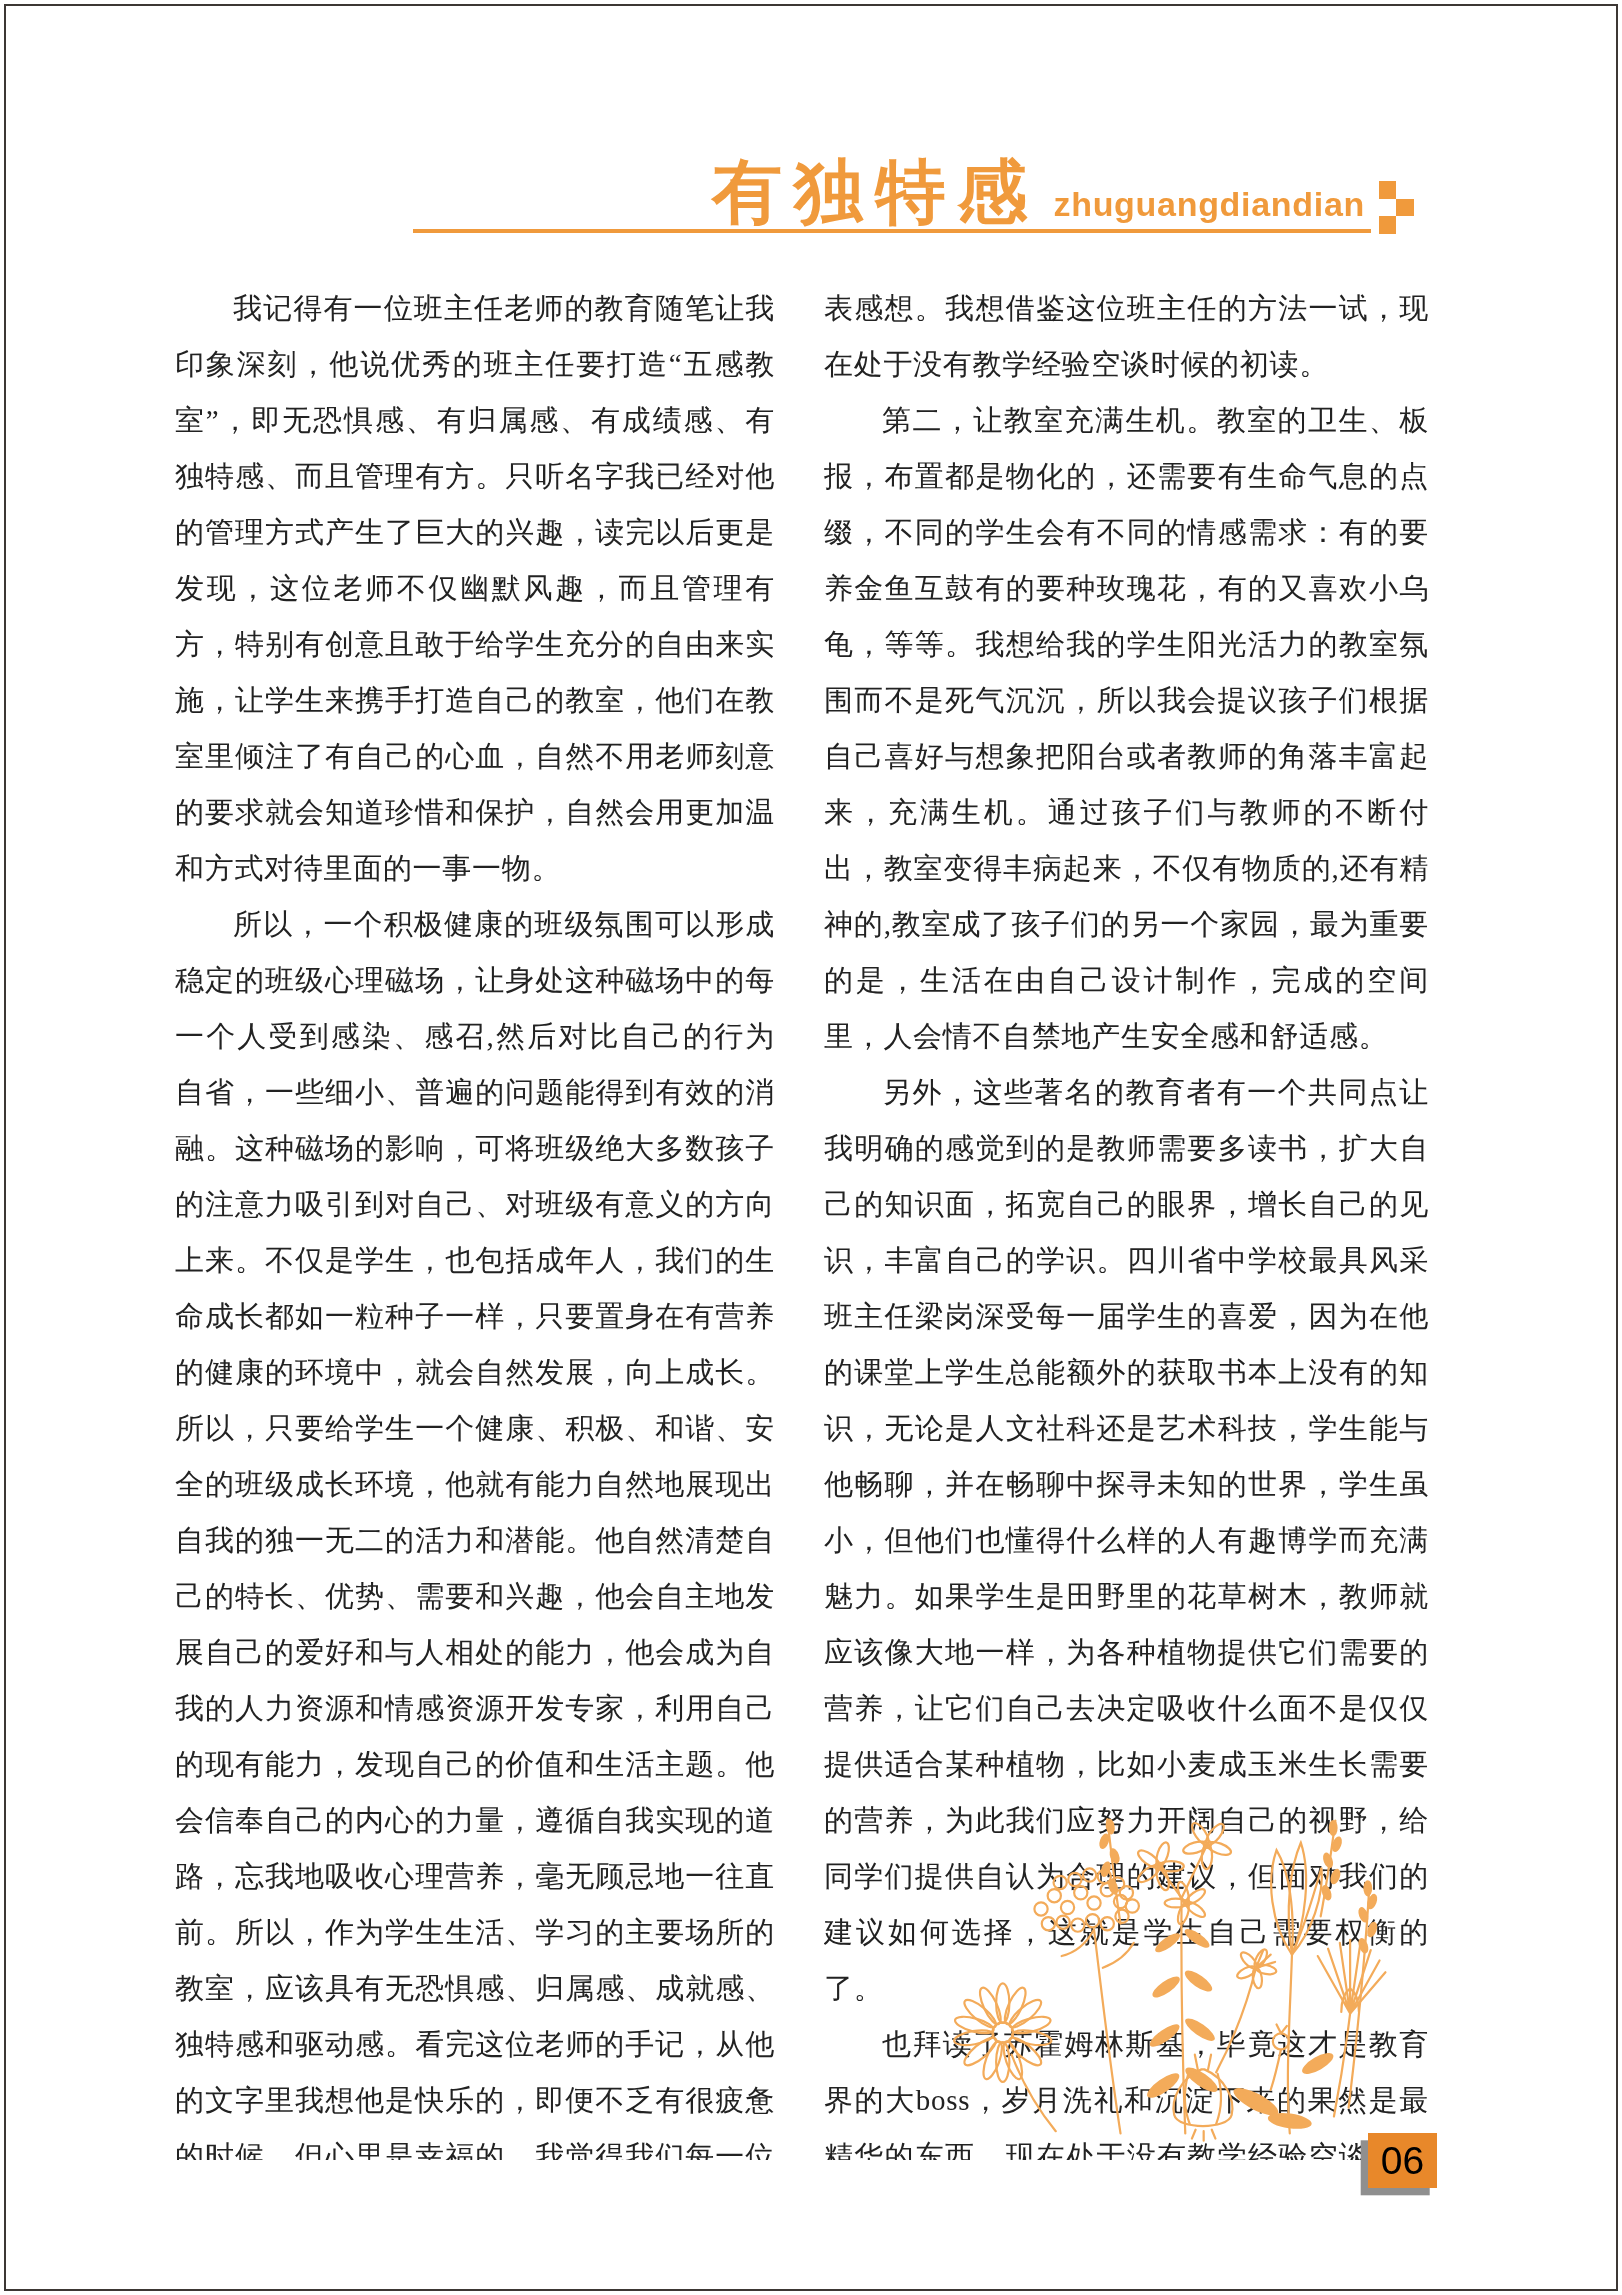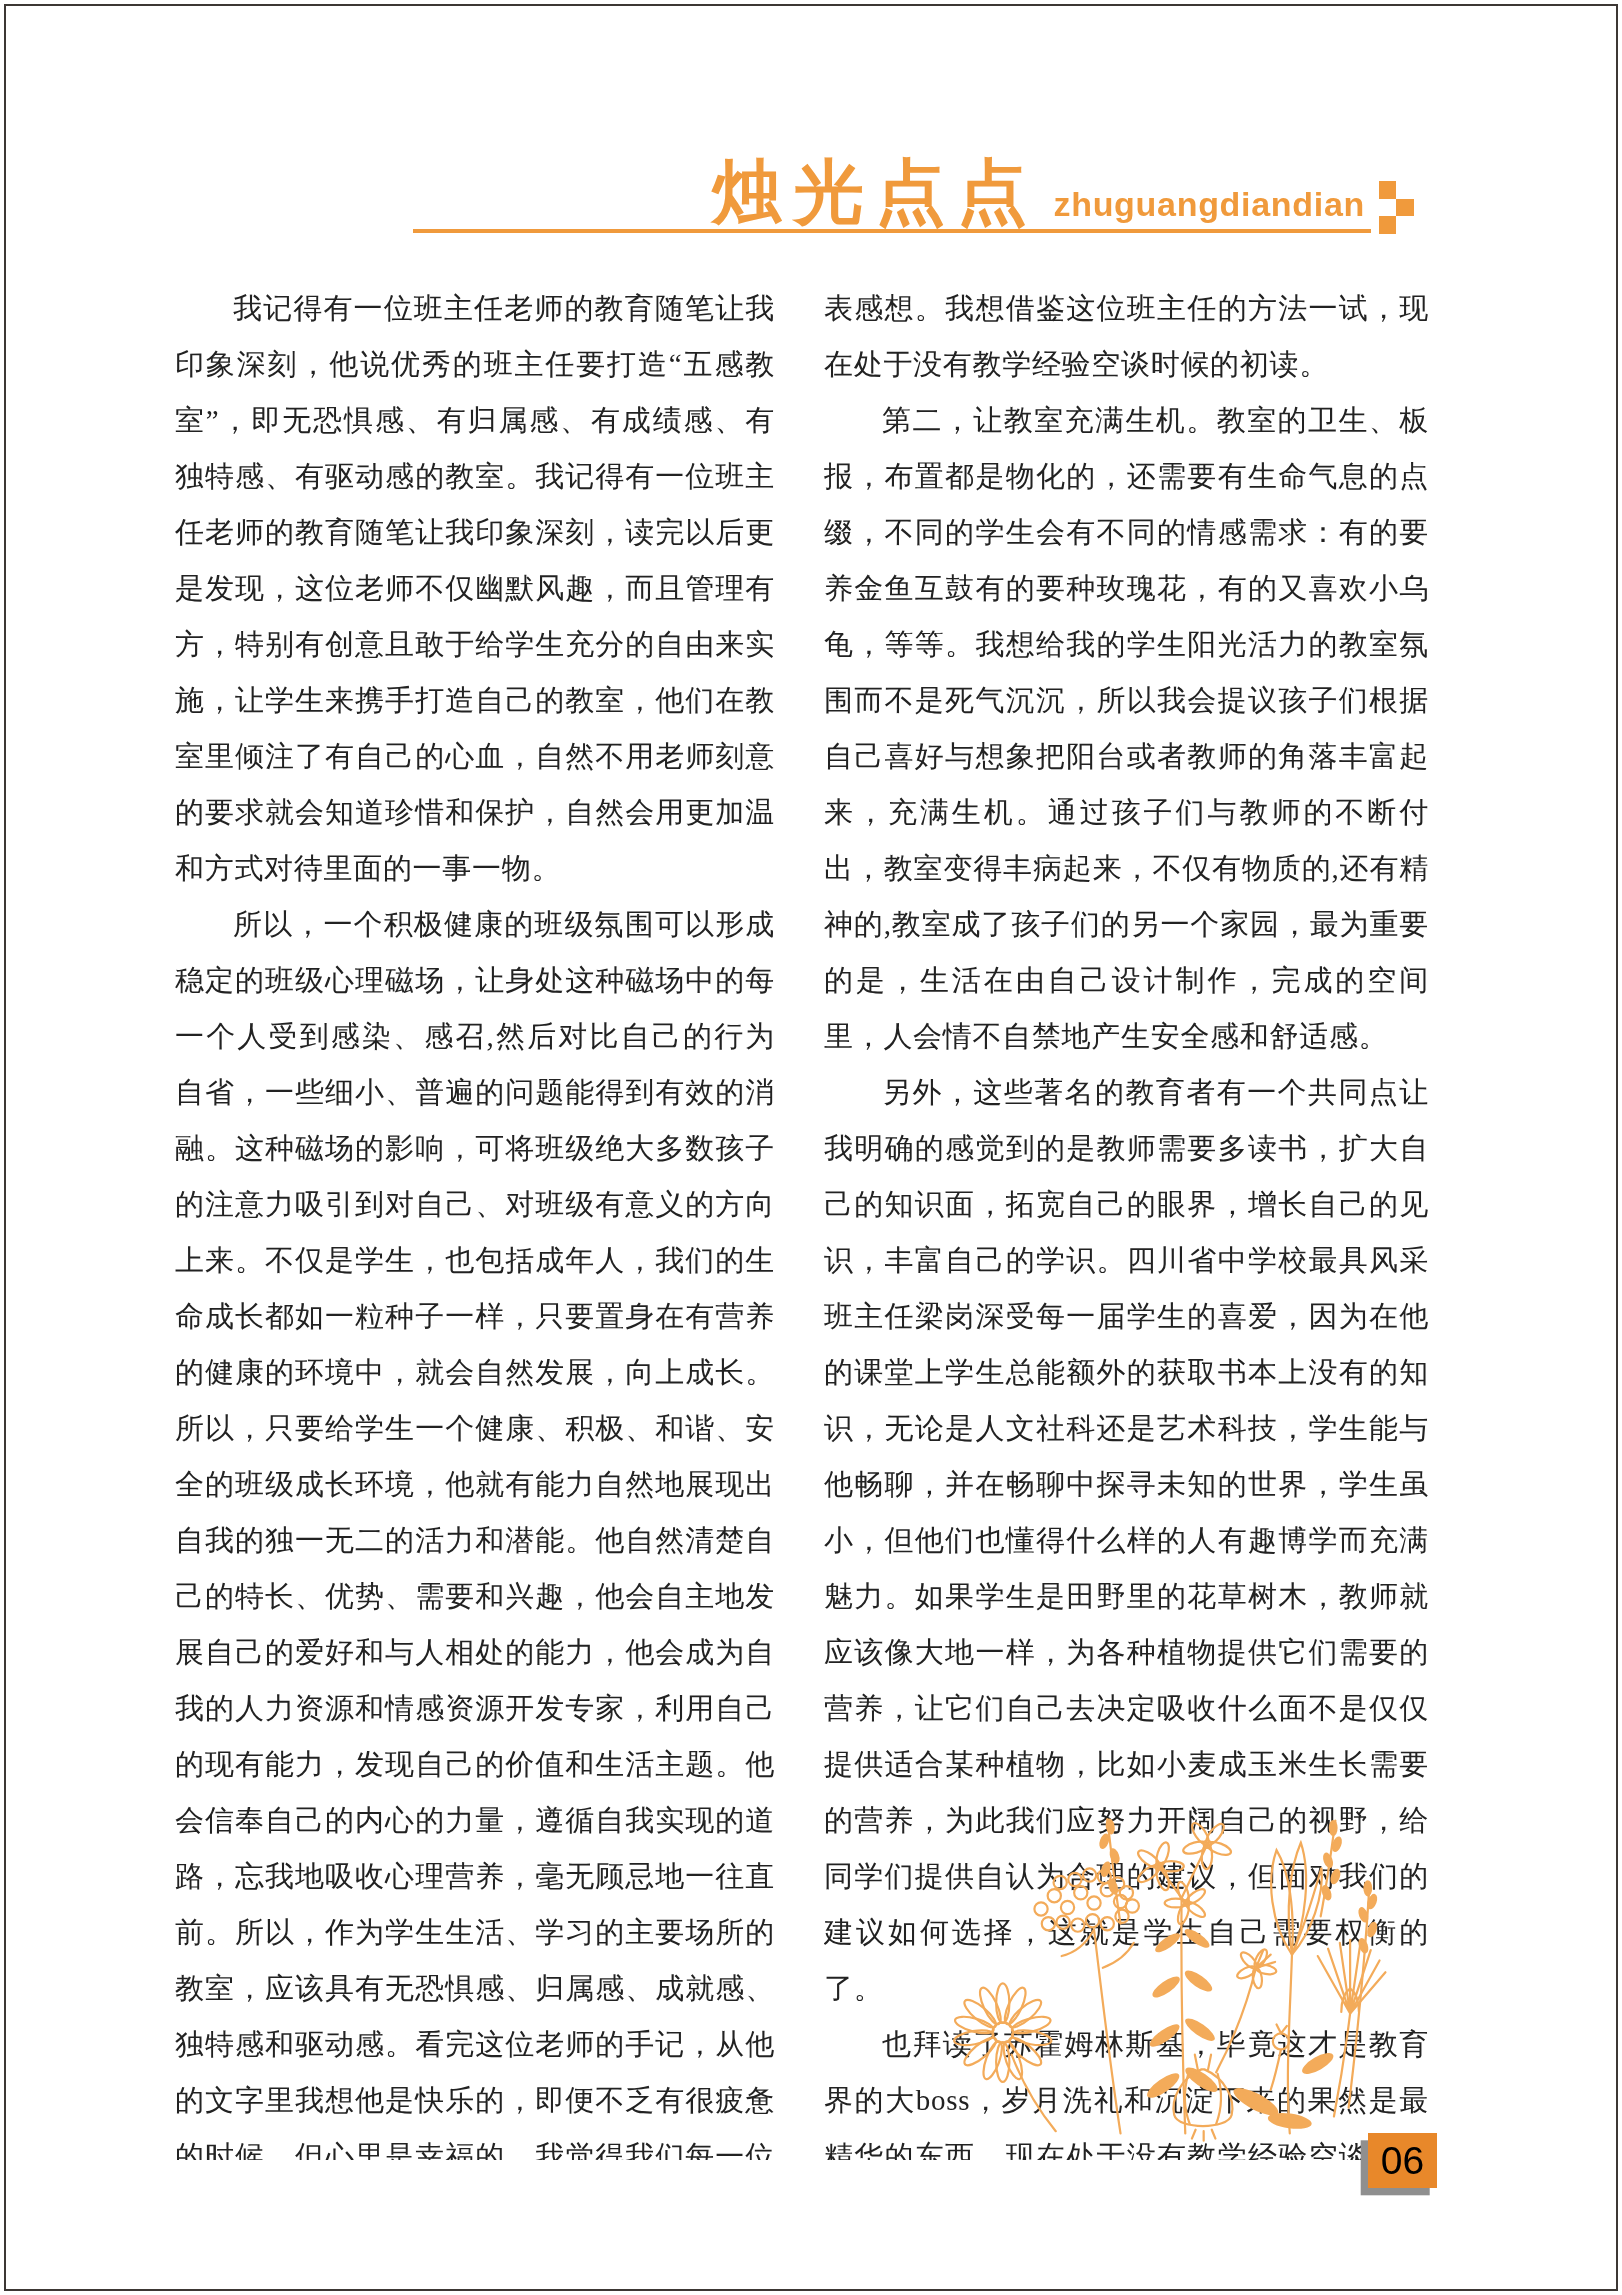--- a/index.html
+++ b/index.html
@@ -37,32 +37,32 @@
                   box-shadow:-7.3px 7.3px 0 0 #8F8F8F;display:flex;align-items:center;justify-content:center;}
   .page-num-badge span{color:#000000;font-size:39px;font-family:"Liberation Sans","DejaVu Sans",sans-serif;}
 </style>
 </head>
 <body>
 
 <div class="page">
   <div class="page-border"></div>
 
   <div class="header-titles">
-    <span class="header-title">烛光点点</span>
+    <span class="header-title">有独特感</span>
     <span class="header-pinyin">zhuguangdiandian</span>
   </div>
   <div class="header-underline"></div>
   <div class="squares">
     <span class="sq sq1"></span>
     <span class="sq sq2"></span>
     <span class="sq sq3"></span>
   </div>
 
   <section class="col col-left">
-    <p class="para indent">我记得有一位班主任老师的教育随笔让我印象深刻，他说优秀的班主任要打造“五感教室”，即无恐惧感、有归属感、有成绩感、有独特感、有驱动感的教室。我记得有一位班主任老师的教育随笔让我印象深刻，读完以后更是发现，这位老师不仅幽默风趣，而且管理有方，特别有创意且敢于给学生充分的自由来实施，让学生来携手打造自己的教室，他们在教室里倾注了有自己的心血，自然不用老师刻意的要求就会知道珍惜和保护，自然会用更加温和方式对待里面的一事一物。</p>
+    <p class="para indent">我记得有一位班主任老师的教育随笔让我印象深刻，他说优秀的班主任要打造“五感教室”，即无恐惧感、有归属感、有成绩感、有独特感、而且管理有方。只听名字我已经对他的管理方式产生了巨大的兴趣，读完以后更是发现，这位老师不仅幽默风趣，而且管理有方，特别有创意且敢于给学生充分的自由来实施，让学生来携手打造自己的教室，他们在教室里倾注了有自己的心血，自然不用老师刻意的要求就会知道珍惜和保护，自然会用更加温和方式对待里面的一事一物。</p>
     <p class="para indent">所以，一个积极健康的班级氛围可以形成稳定的班级心理磁场，让身处这种磁场中的每一个人受到感染、感召,然后对比自己的行为自省，一些细小、普遍的问题能得到有效的消融。这种磁场的影响，可将班级绝大多数孩子的注意力吸引到对自己、对班级有意义的方向上来。不仅是学生，也包括成年人，我们的生命成长都如一粒种子一样，只要置身在有营养的健康的环境中，就会自然发展，向上成长。所以，只要给学生一个健康、积极、和谐、安全的班级成长环境，他就有能力自然地展现出自我的独一无二的活力和潜能。他自然清楚自己的特长、优势、需要和兴趣，他会自主地发展自己的爱好和与人相处的能力，他会成为自我的人力资源和情感资源开发专家，利用自己的现有能力，发现自己的价值和生活主题。他会信奉自己的内心的力量，遵循自我实现的道路，忘我地吸收心理营养，毫无顾忌地一往直前。所以，作为学生生活、学习的主要场所的教室，应该具有无恐惧感、归属感、成就感、独特感和驱动感。看完这位老师的手记，从他的文字里我想他是快乐的，即便不乏有很疲惫的时候，但心里是幸福的，我觉得我们每一位老师都是可以做到，只要有心，只要耐心。</p>
 
   </section>
 
   <section class="col col-right">
     <p class="para">表感想。我想借鉴这位班主任的方法一试，现在处于没有教学经验空谈时候的初读。</p>
     <p class="para indent">第二，让教室充满生机。教室的卫生、板报，布置都是物化的，还需要有生命气息的点缀，不同的学生会有不同的情感需求：有的要养金鱼互鼓有的要种玫瑰花，有的又喜欢小乌龟，等等。我想给我的学生阳光活力的教室氛围而不是死气沉沉，所以我会提议孩子们根据自己喜好与想象把阳台或者教师的角落丰富起来，充满生机。通过孩子们与教师的不断付出，教室变得丰病起来，不仅有物质的,还有精神的,教室成了孩子们的另一个家园，最为重要的是，生活在由自己设计制作，完成的空间里，人会情不自禁地产生安全感和舒适感。</p>
     <p class="para indent">另外，这些著名的教育者有一个共同点让我明确的感觉到的是教师需要多读书，扩大自己的知识面，拓宽自己的眼界，增长自己的见识，丰富自己的学识。四川省中学校最具风采班主任梁岗深受每一届学生的喜爱，因为在他的课堂上学生总能额外的获取书本上没有的知识，无论是人文社科还是艺术科技，学生能与他畅聊，并在畅聊中探寻未知的世界，学生虽小，但他们也懂得什么样的人有趣博学而充满魅力。如果学生是田野里的花草树木，教师就应该像大地一样，为各种植物提供它们需要的营养，让它们自己去决定吸收什么面不是仅仅提供适合某种植物，比如小麦成玉米生长需要的营养，为此我们应努力开阔自己的视野，给同学们提供自认为合理的建议，但面对我们的建议如何选择，这就是学生自己需要权衡的了。</p>
     <p class="para indent">也拜读了苏霍姆林斯基，毕竟这才是教育界的大boss，岁月洗礼和沉淀下来的果然是最精华的东西，现在处于没有教学经验空谈时候的初读，体会可能不够真切，可能在带班教学之后再次看到的时候会有新的理解和感悟吧。</p>
 

